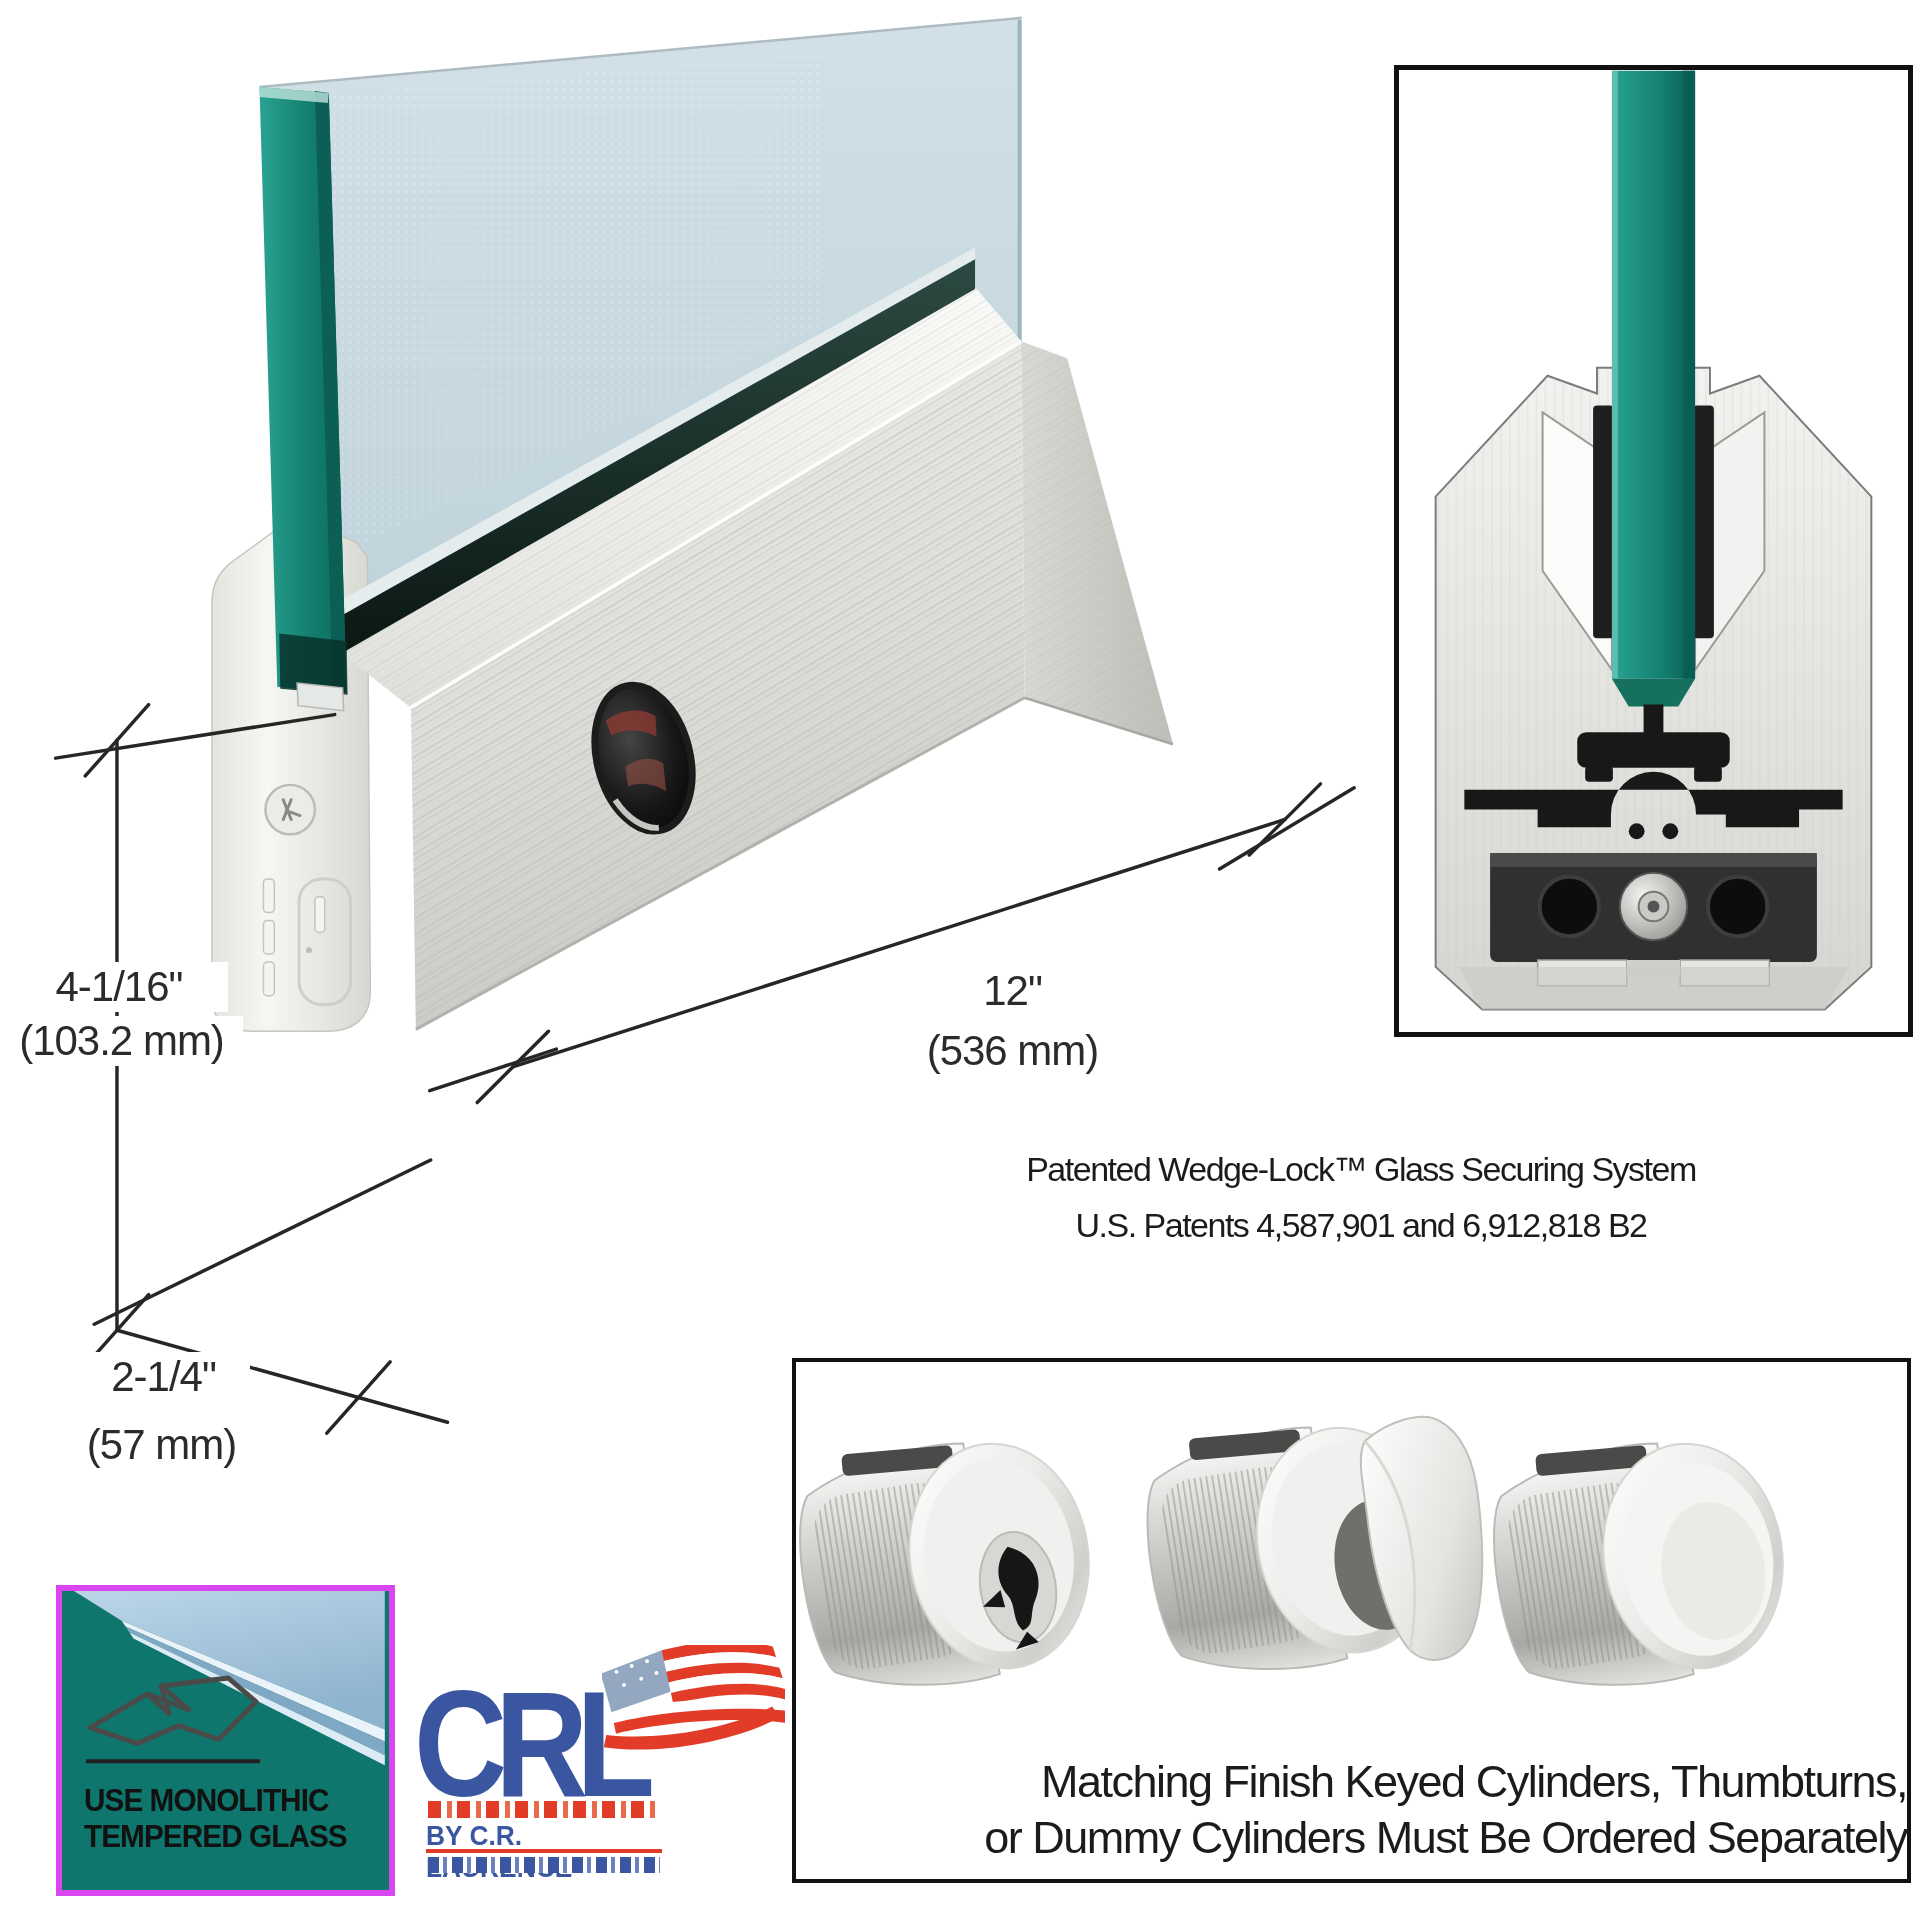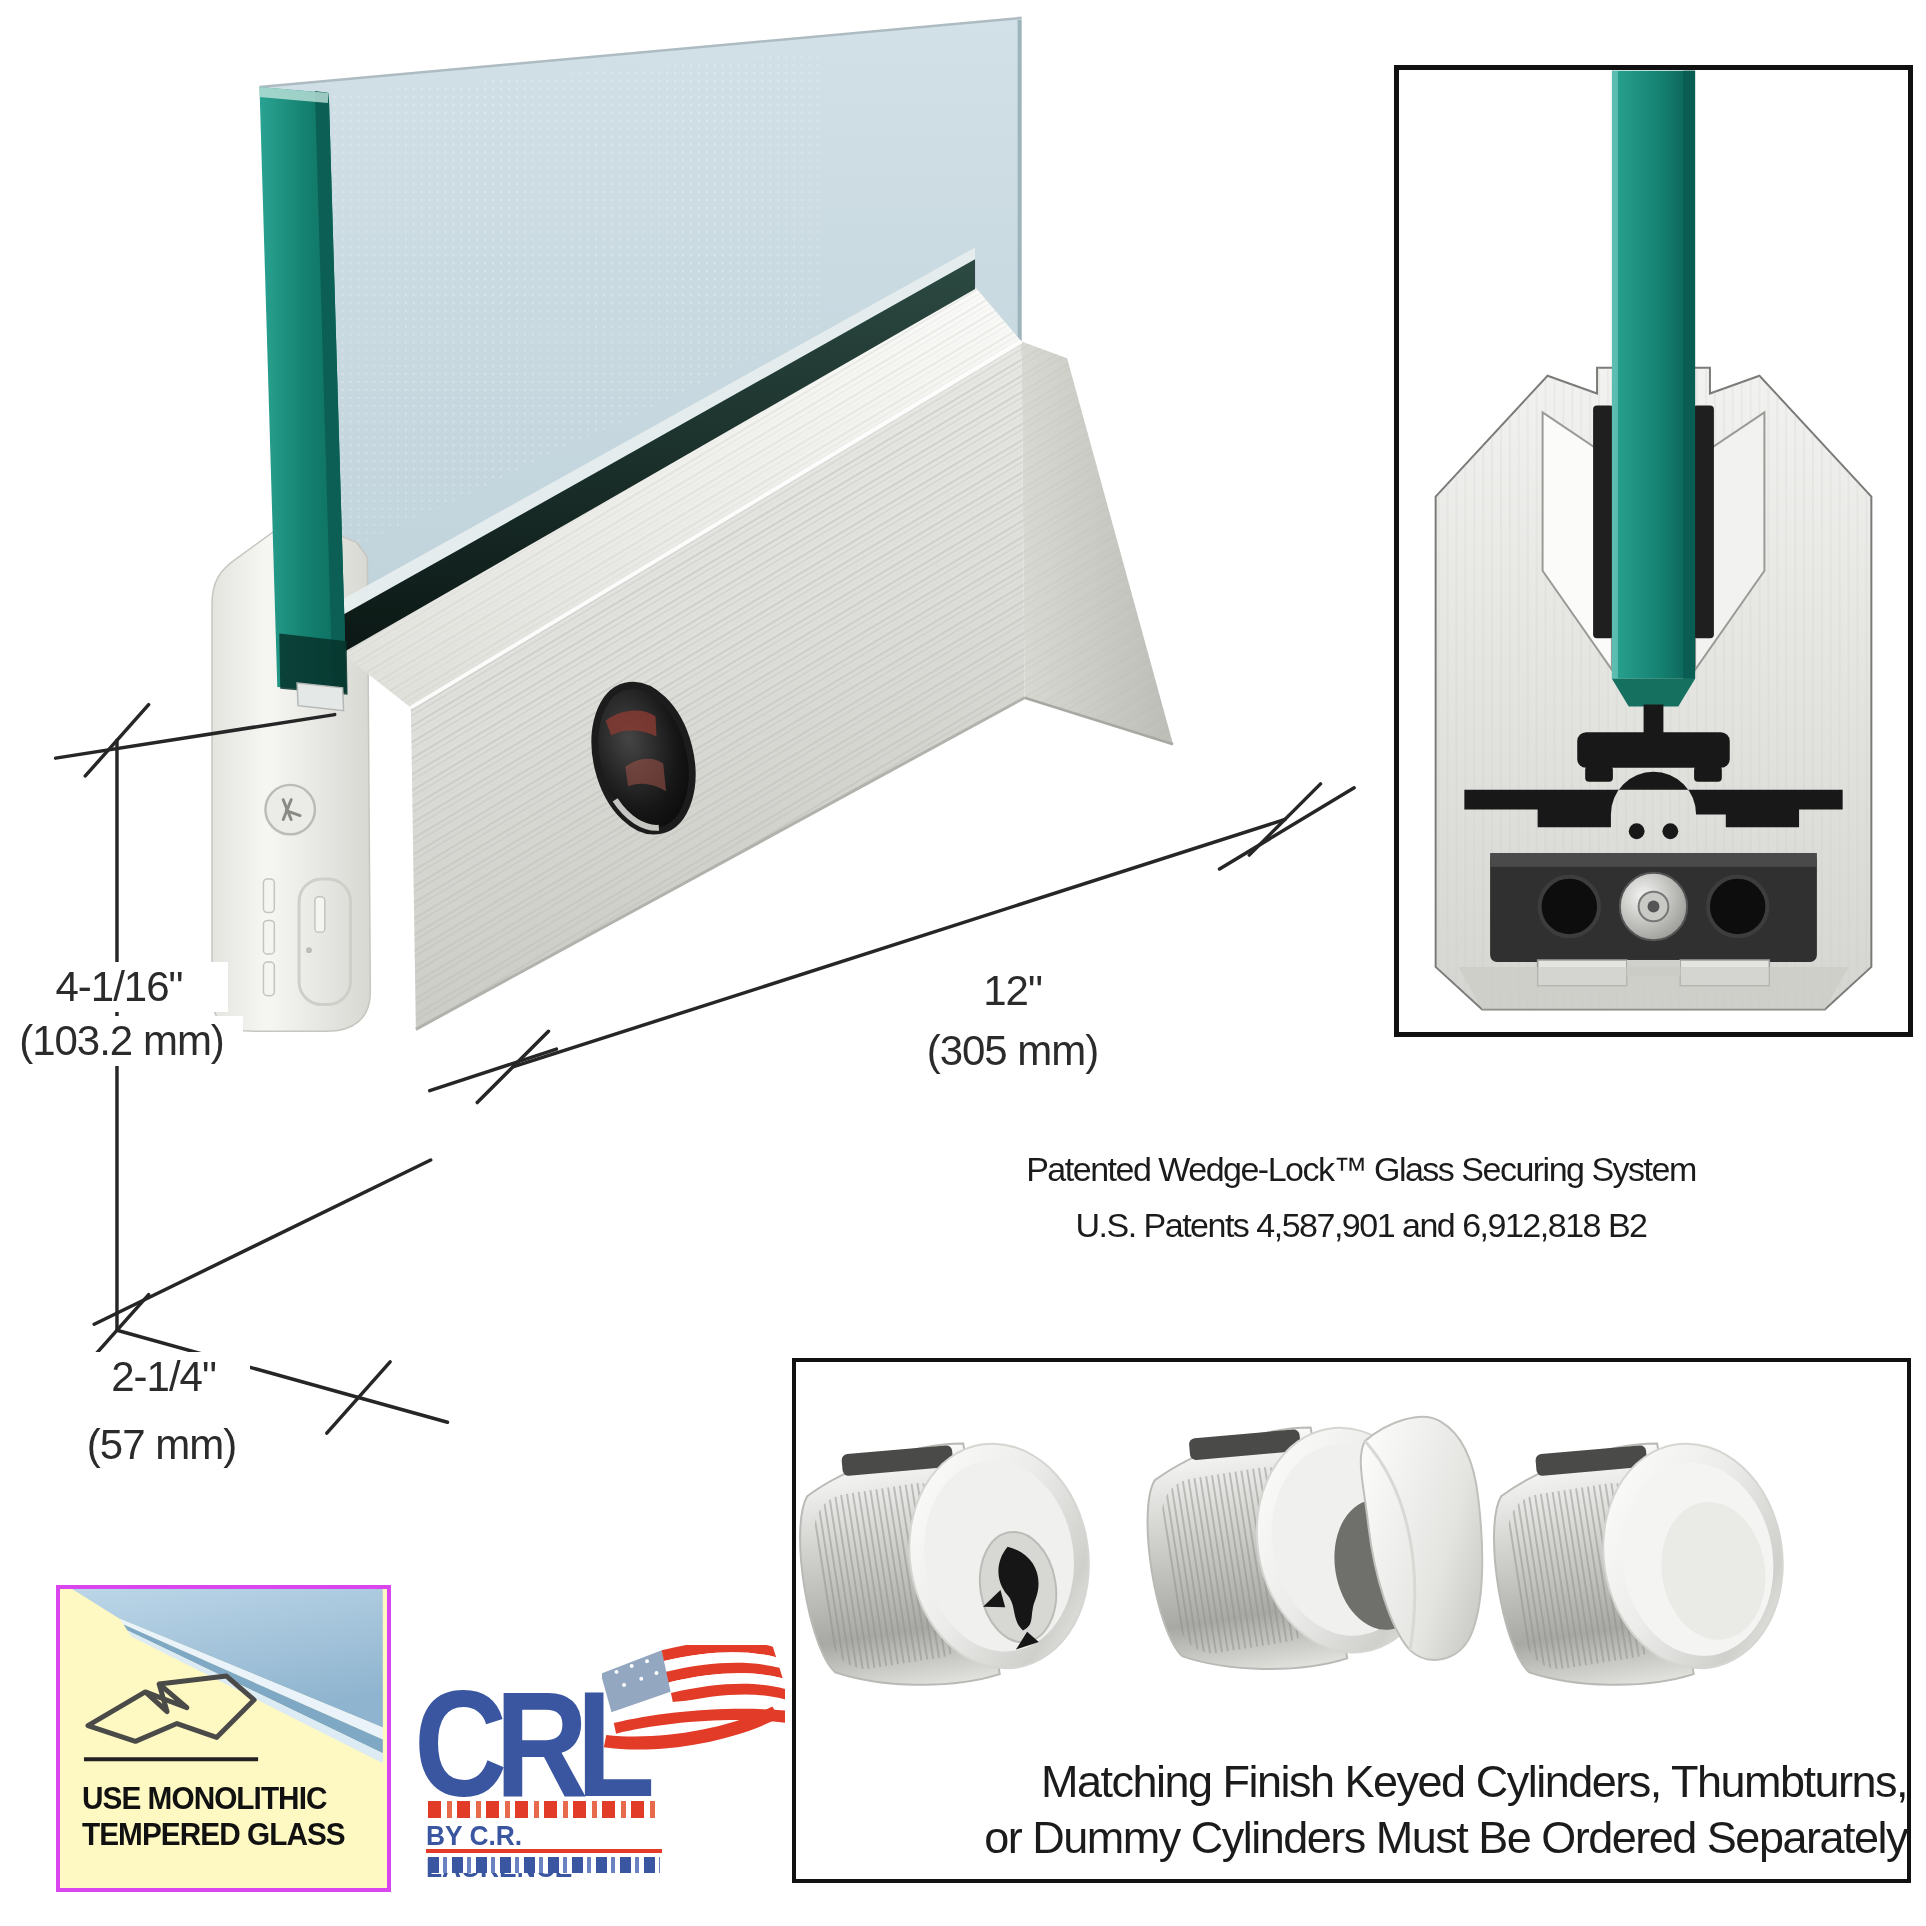--- a/index.html
+++ b/index.html
@@ -23,21 +23,21 @@
   #cylinders-box{
     position:absolute;left:792px;top:1358px;width:1111px;height:517px;
     border:4px solid #111;background:#ffffff;
   }
   #cyl-caption{
     position:absolute;left:0;top:392px;width:100%;text-align:right;
     font-size:45px;line-height:56px;color:#1b1b1b;letter-spacing:-1.5px;
   }
   #glass-badge{
     position:absolute;left:56px;top:1585px;width:327px;height:299px;
-    border:4px solid #d946ef;background:#fef9c3;
+    border:6px solid #d946ef;background:#0f766e;
   }
   #glass-badge .badge-text{
     position:absolute;left:22px;top:192px;width:297px;
     font-size:31px;line-height:36px;font-weight:700;color:#111;
     letter-spacing:-1px;transform:scaleX(.96);transform-origin:left;
   }
   #crl-logo{position:absolute;left:414px;top:1645px;width:376px;height:257px;}
   #crl-brand{
     position:absolute;left:0;top:24px;font-size:150px;line-height:1;font-weight:700;
     color:#3a56a0;letter-spacing:-14px;transform:scaleX(.86);transform-origin:left top;
@@ -183,21 +183,21 @@
       <line x1="434" y1="1102" x2="562" y2="1060"></line>
       <line x1="1232" y1="878" x2="1368" y2="796"></line>
     </g>
   </svg>
 
   <div class="dim-label" style="left:10px;top:962px;width:218px">4-1/16"</div>
   <div class="dim-label" style="left:0px;top:1016px;width:243px">(103.2 mm)</div>
   <div class="dim-label" style="left:77px;top:1352px;width:173px">2-1/4"</div>
   <div class="dim-label" style="left:65px;top:1420px;width:193px">(57 mm)</div>
   <div class="dim-label" style="left:921px;top:966px;width:183px">12"</div>
-  <div class="dim-label" style="left:906px;top:1026px;width:213px">(305 mm)</div>
+  <div class="dim-label" style="left:906px;top:1026px;width:213px">(536 mm)</div>
 
   <div id="patent-note">
     <div>Patented Wedge-Lock™ Glass Securing System</div>
     <div>U.S. Patents 4,587,901 and 6,912,818 B2</div>
   </div>
 
   <div id="xsection-box">
     <svg width="509" height="962" viewBox="0 0 514 970">
       <defs>
         <linearGradient id="x-body" x1="0" y1="0" x2="0" y2="1">

